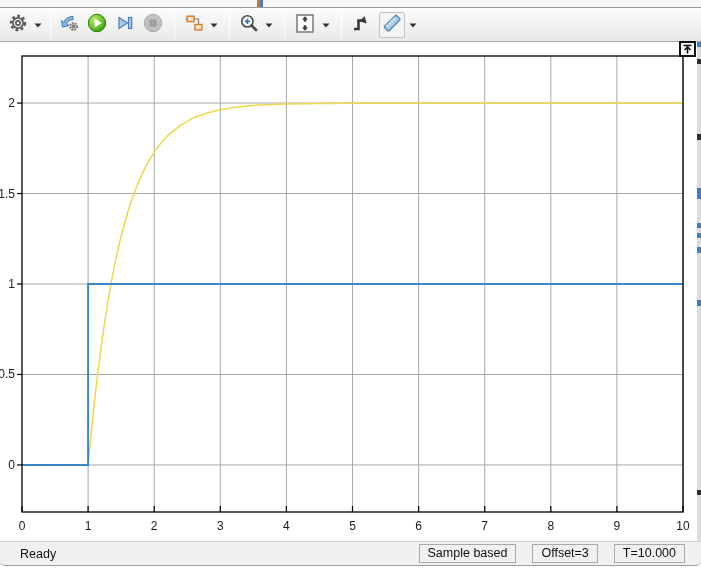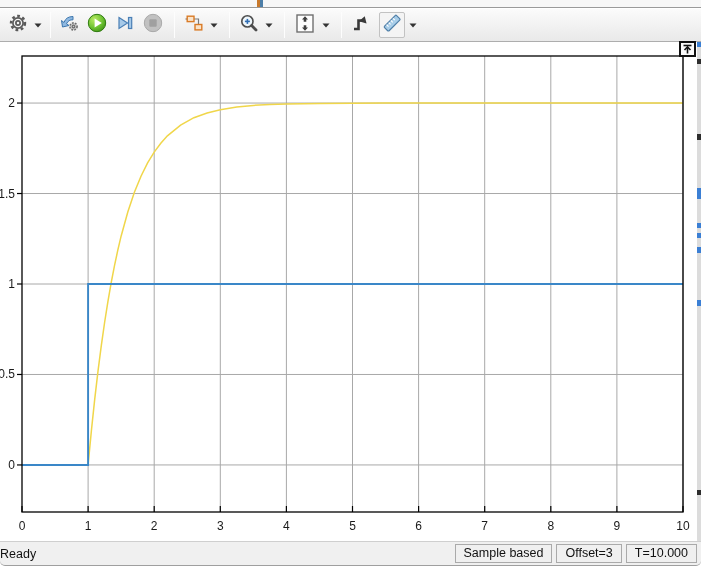--- a/index.html
+++ b/index.html
@@ -36,23 +36,23 @@
   
   #right-sliver { position:absolute; left:697px; top:42px; width:4px; height:499px;
                   background:#dcdcdc; z-index:6; }
   #right-sliver .mark { position:absolute; left:0; width:4px; }
 
   
   #status-bar { position:absolute; left:0; top:541px; width:701px; height:25px; z-index:7;
                 background:#f0f0f0; border-top:1px solid #cfcfcf; border-bottom:1px solid #9f9f9f;
                 border-radius:0 0 5px 5px; display:flex; align-items:center;
                 font-size:12.5px; color:#111; }
-  #status-ready { padding-left:0; flex:1 1 auto; }
+  #status-ready { padding-left:20px; flex:1 1 auto; }
   .scell { border:1px solid #aaaaaa; height:19px; line-height:17px; padding:0 8px;
-           margin-right:4px; background:#f0f0f0; white-space:nowrap; }
+           margin-right:16px; background:#f0f0f0; white-space:nowrap; }
 </style>
 </head>
 <body>
 
 <div id="window">
 
   <div id="header-sliver">
     <div id="header-frag">
       <div class="f1"></div>
         <div class="f2"></div>

